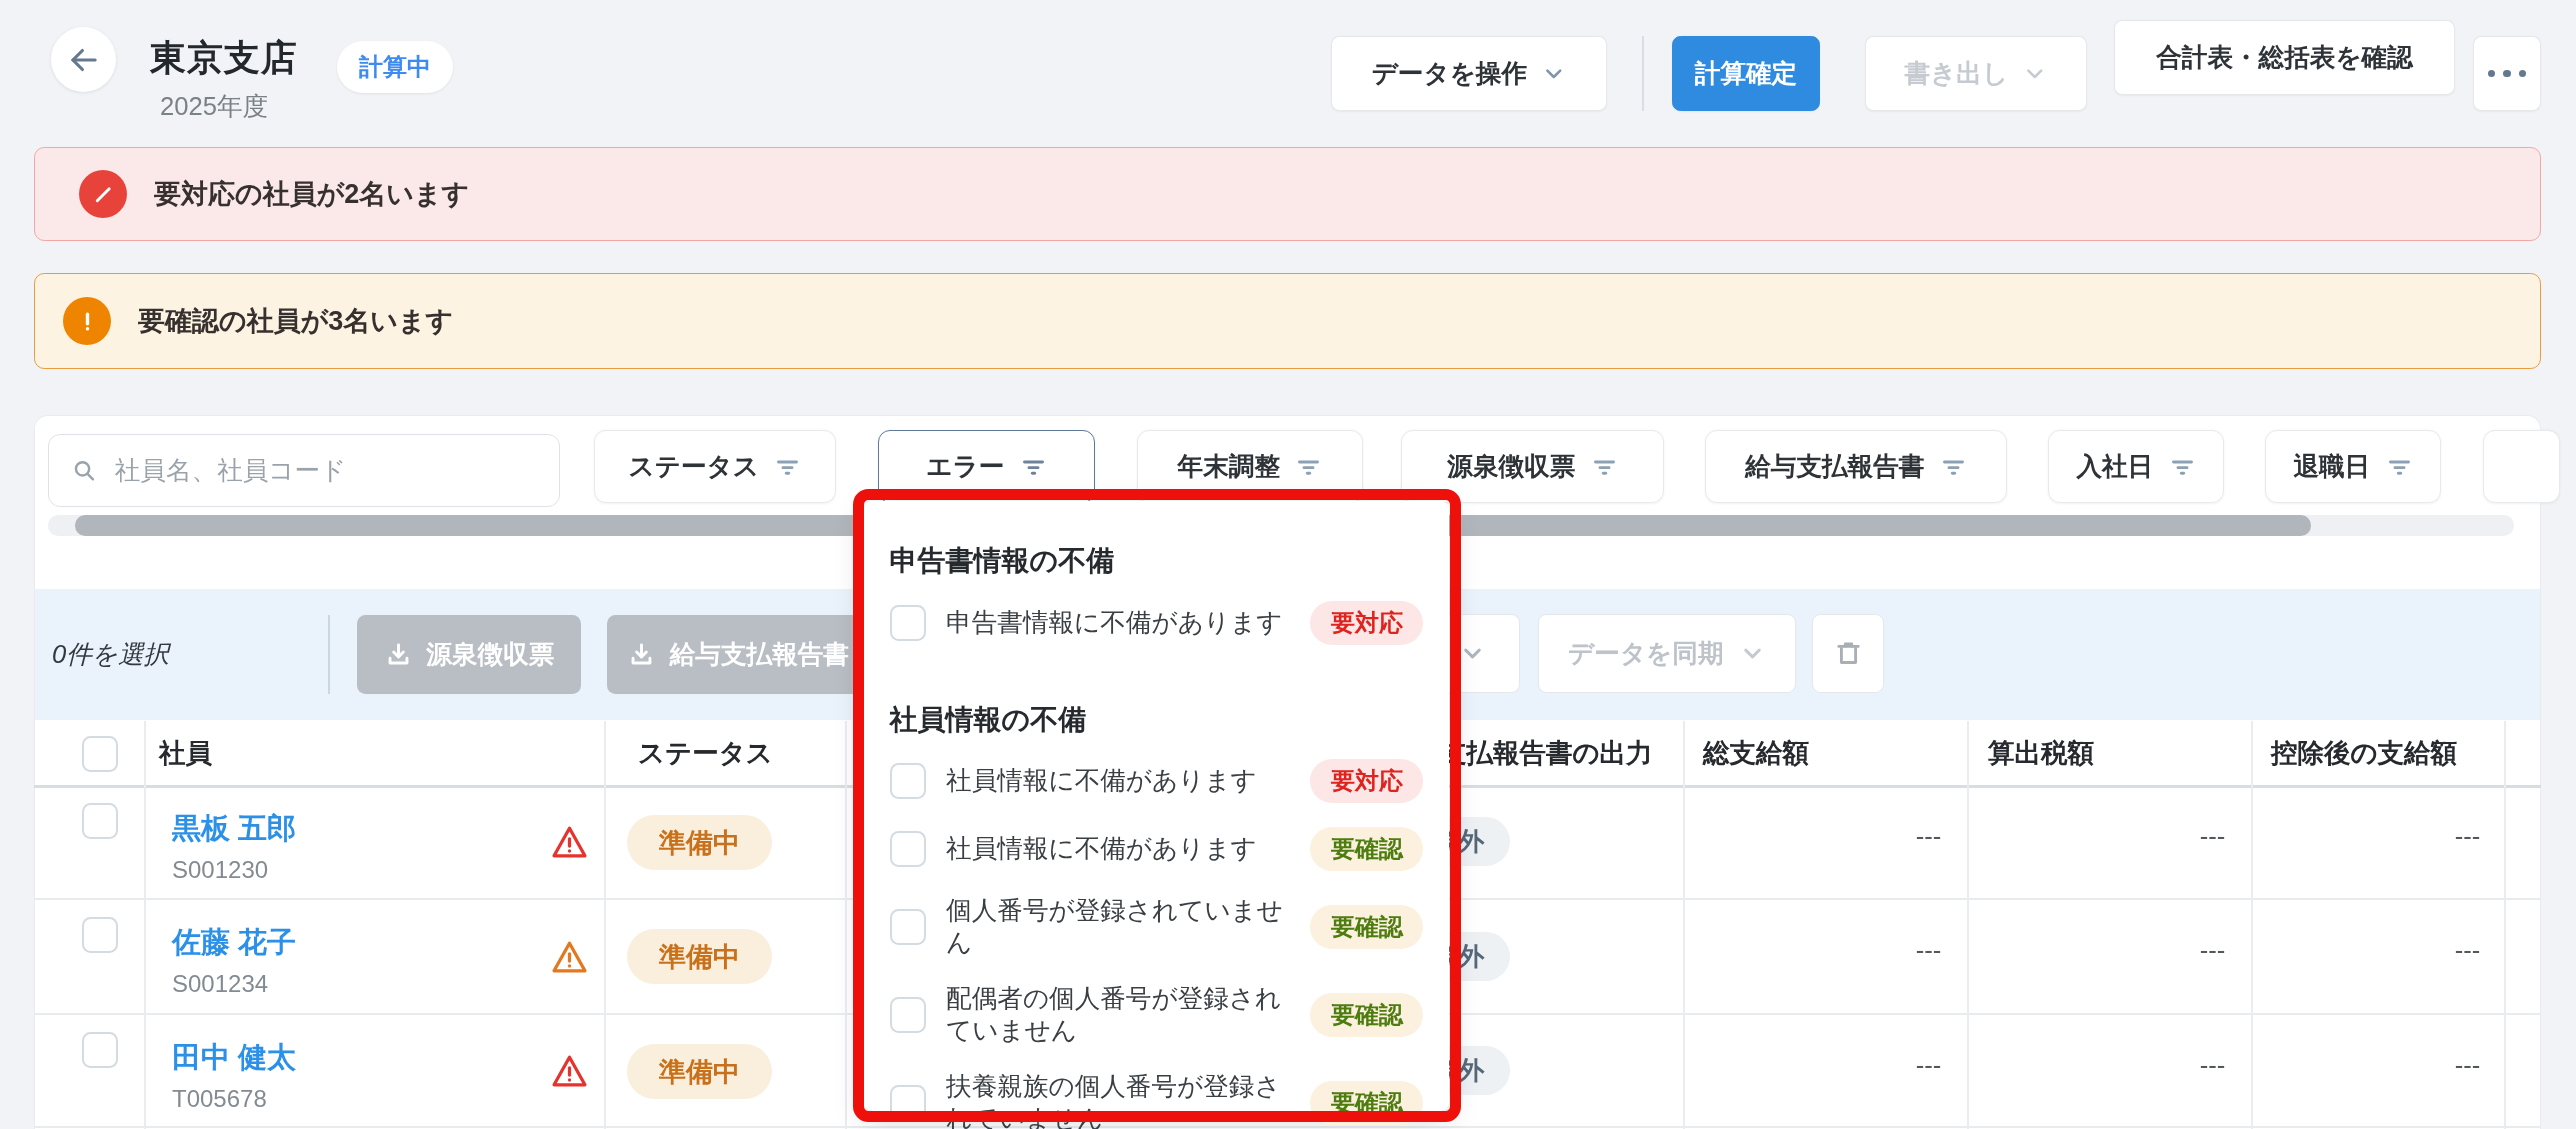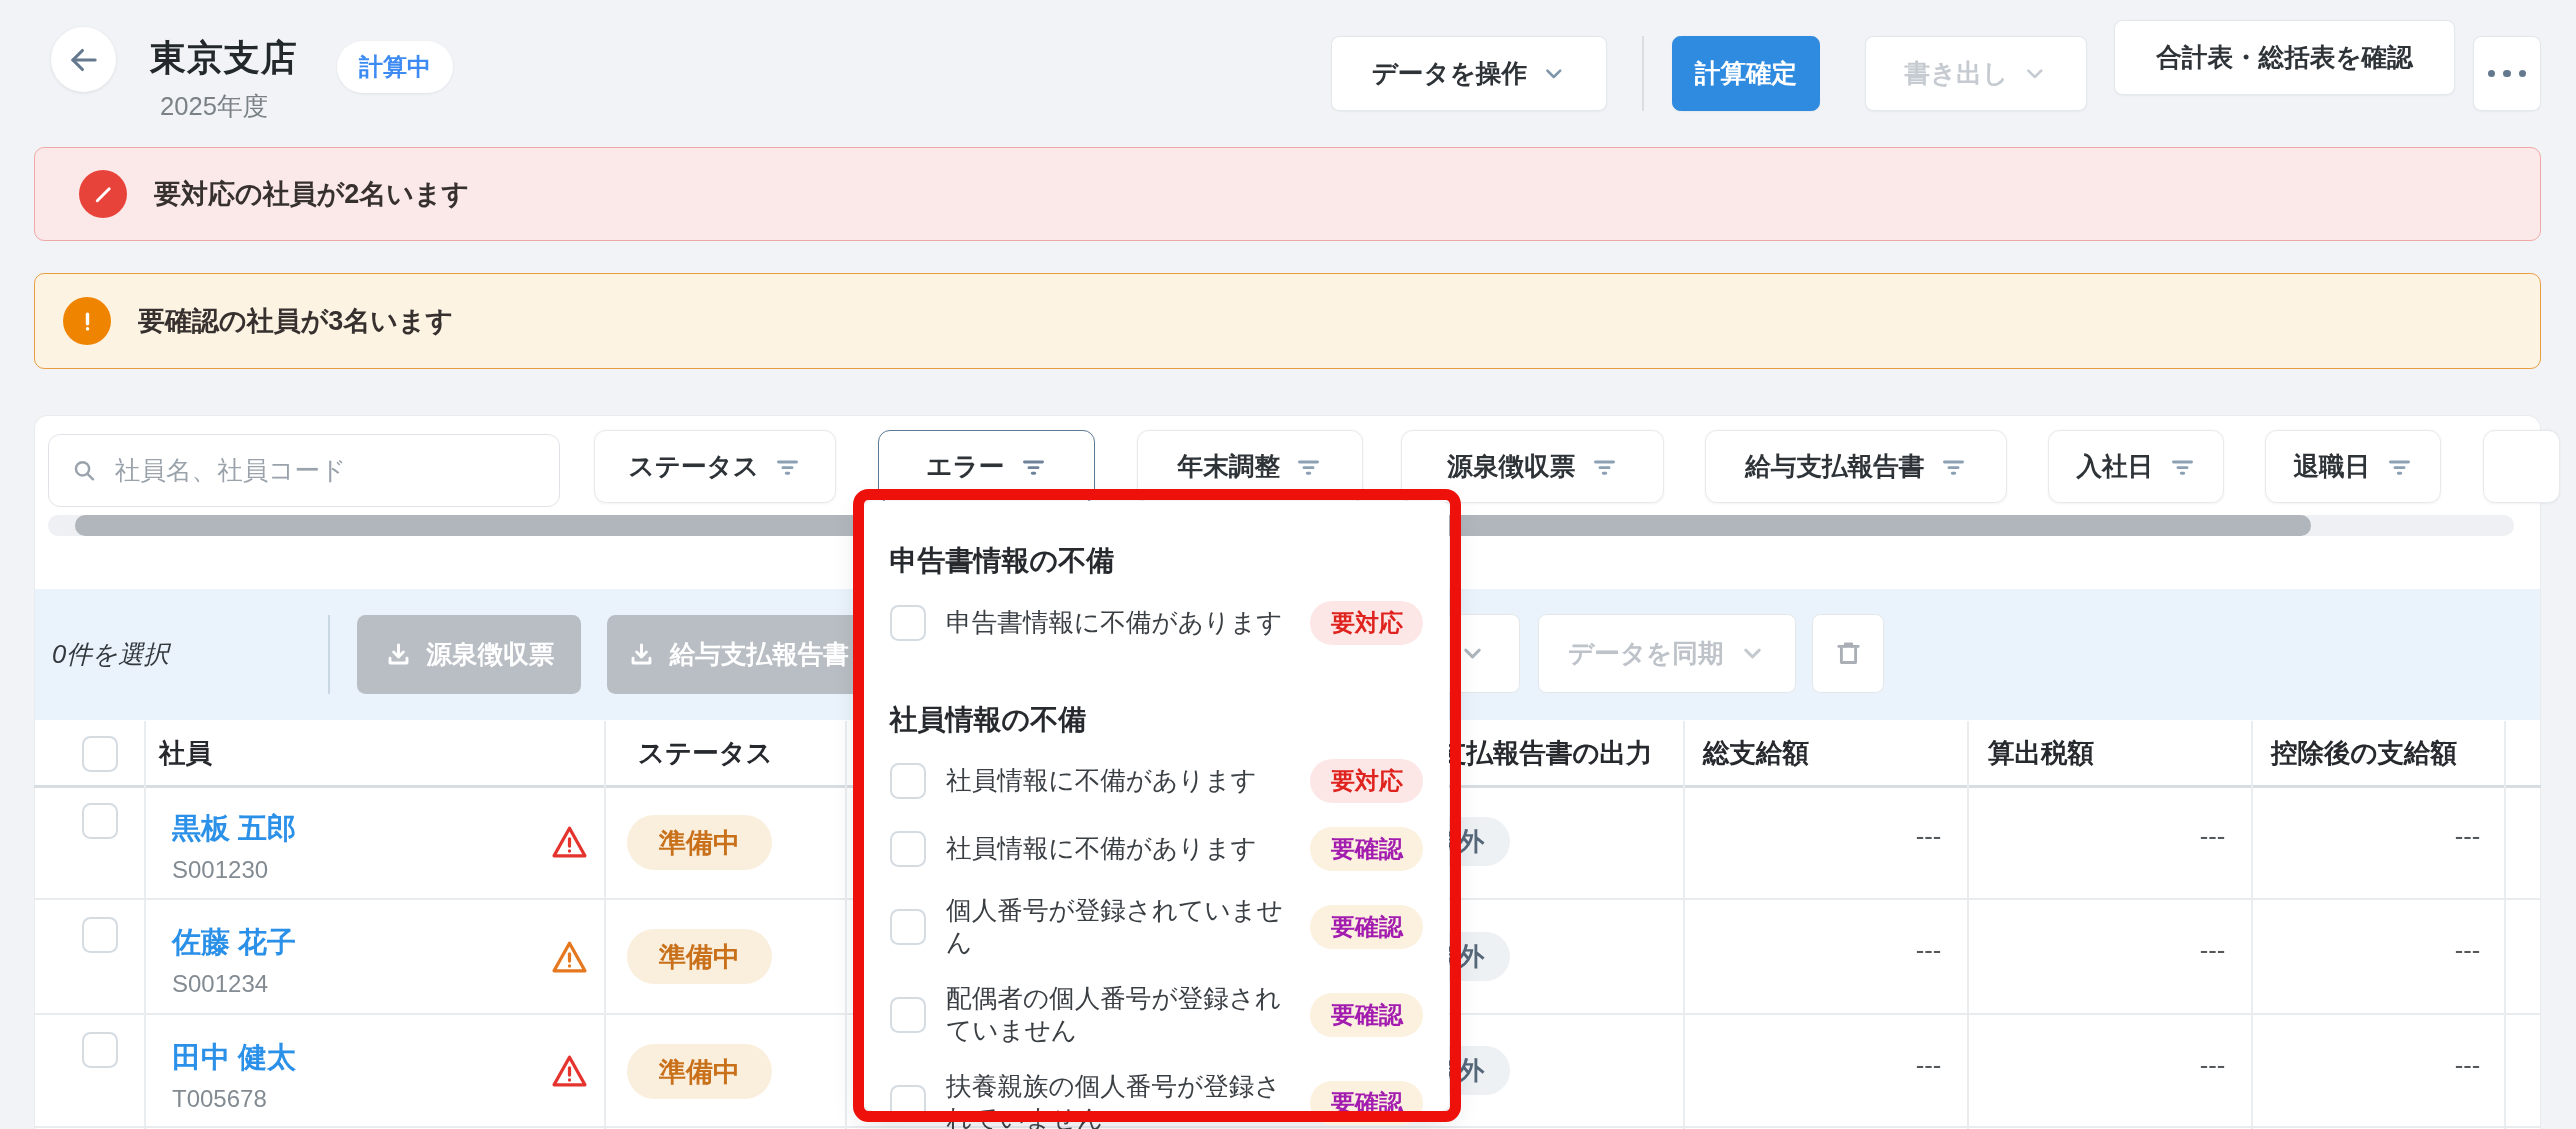--- a/index.html
+++ b/index.html
@@ -44,21 +44,21 @@
   .pill{display:inline-flex;align-items:center;justify-content:center;background:#FAEEDD;color:#C8701A;font-size:27px;font-weight:700;border-radius:852px;height:55px;padding:0 32px;}
   .tag-ex{display:inline-flex;align-items:center;justify-content:center;background:#EDF1F4;color:#56677A;font-size:25.6px;font-weight:700;border-radius:852px;height:49px;padding:0 25.6px;}
   .num{font-size:25.6px;color:#53585d;display:flex;align-items:center;justify-content:flex-end;padding-right:25.6px;}
   
   .dropdown{background:#fff;border-radius:8.5px;box-shadow:0 8.5px 31px rgba(20,30,50,.18);z-index:40;padding:22px 25.6px 17px 25.6px;display:flex;flex-direction:column;}
   .dd-section{font-size:28px;font-weight:700;color:#26292d;margin:13.7px 0 8.5px 0;}
   .dd-item{display:flex;align-items:center;gap:20.5px;margin:12px 0;}
   .dd-label{font-size:25.6px;color:#3a3f44;line-height:1.25;flex:1;}
   .dd-badge{flex:0 0 auto;display:inline-flex;align-items:center;justify-content:center;font-size:24px;font-weight:700;border-radius:852px;height:44px;padding:0 20.5px;}
   .dd-badge.error{background:#FCE7E6;color:#DF2420;}
-  .dd-badge.warning{background:#FCF0DE;color:#a21caf;}
+  .dd-badge.warning{background:#FCF0DE;color:#4d7c0f;}
   .dd-div{height:0.9px;background:#E7EAED;margin:15.4px 0;}
   .annotation{border:11px solid #EE100A;border-radius:15.4px;z-index:50;pointer-events:none;}
   .dots{display:flex;gap:7.7px;}
   .dots i{width:7.7px;height:7.7px;border-radius:50%;background:#64798E;}
 </style>
 </head>
 <body>
 
 <div class="stage">
 

